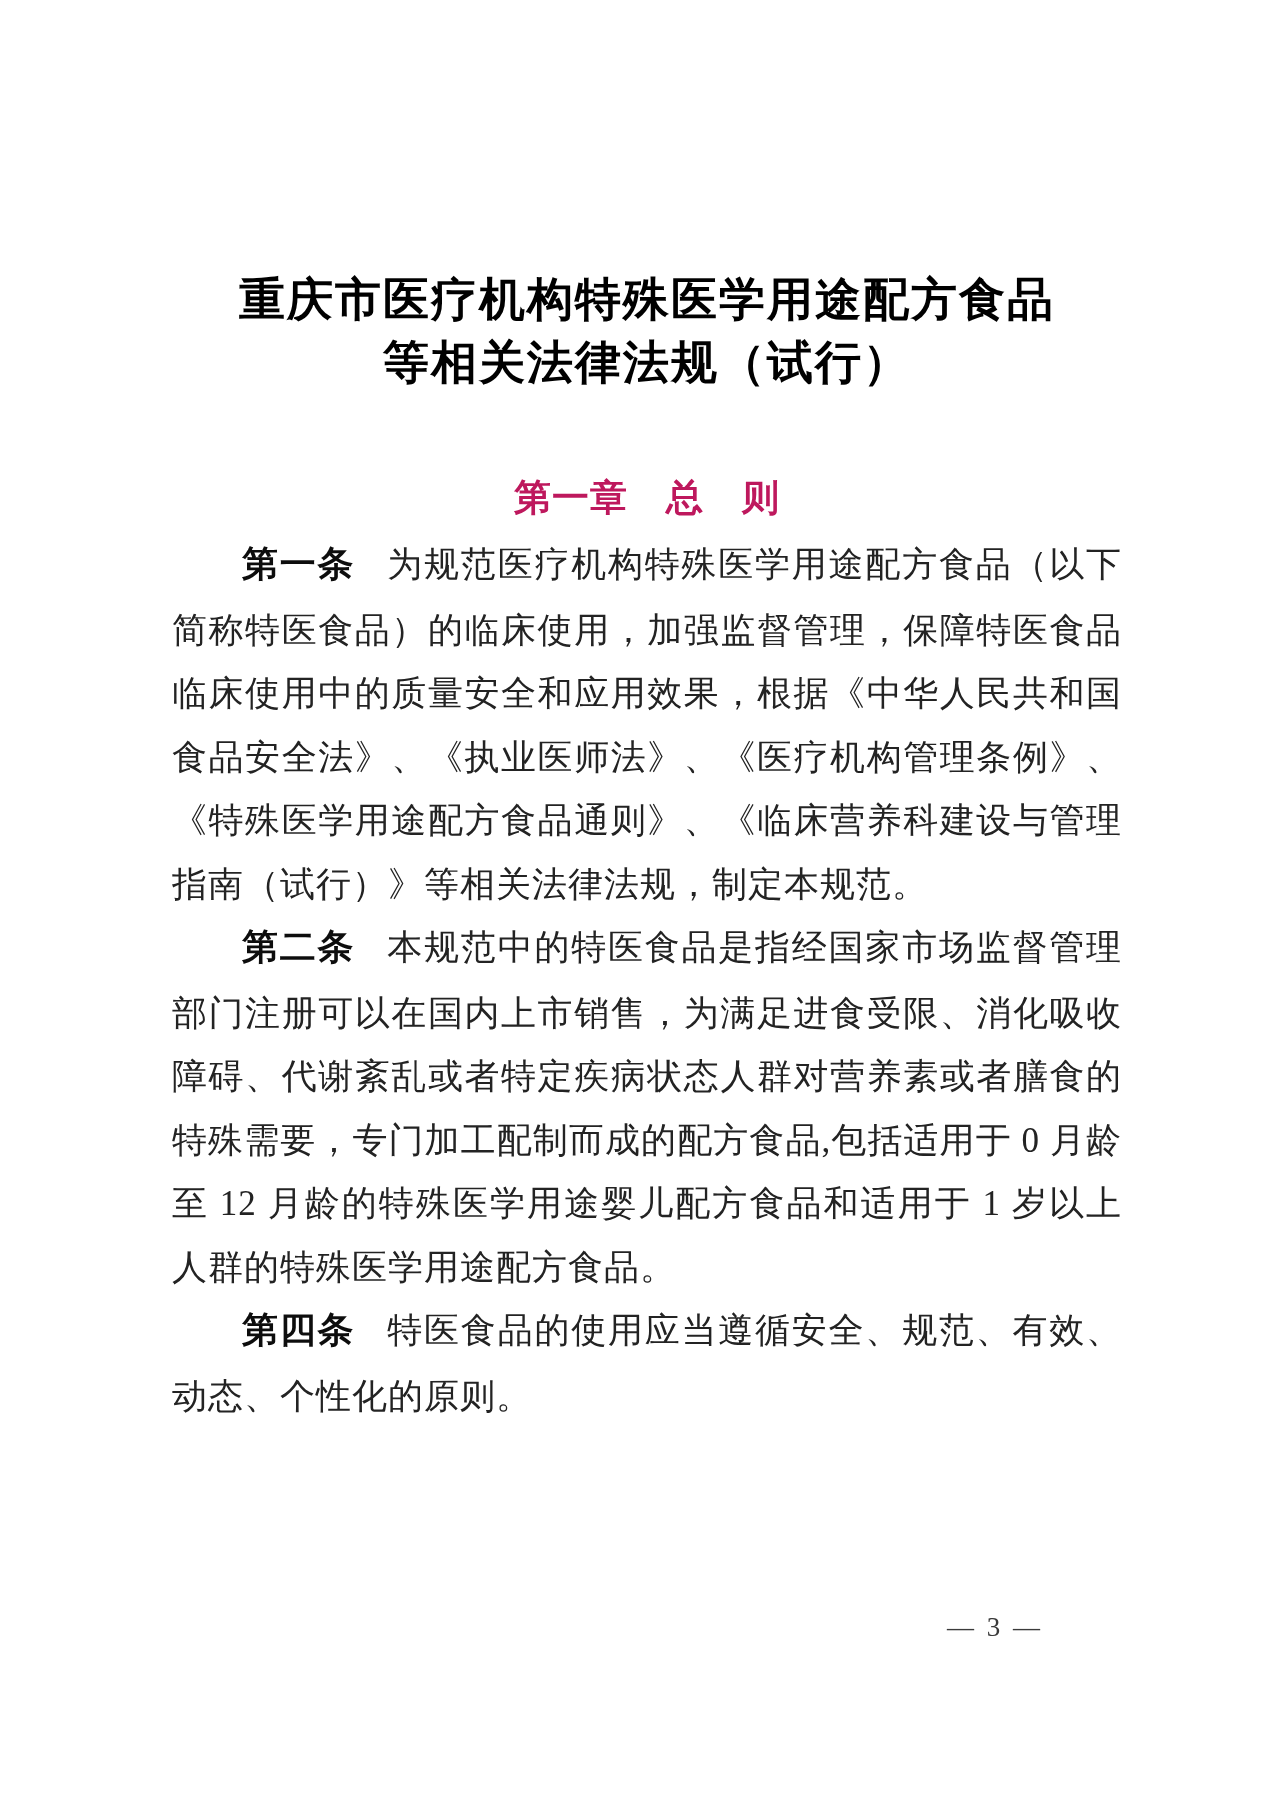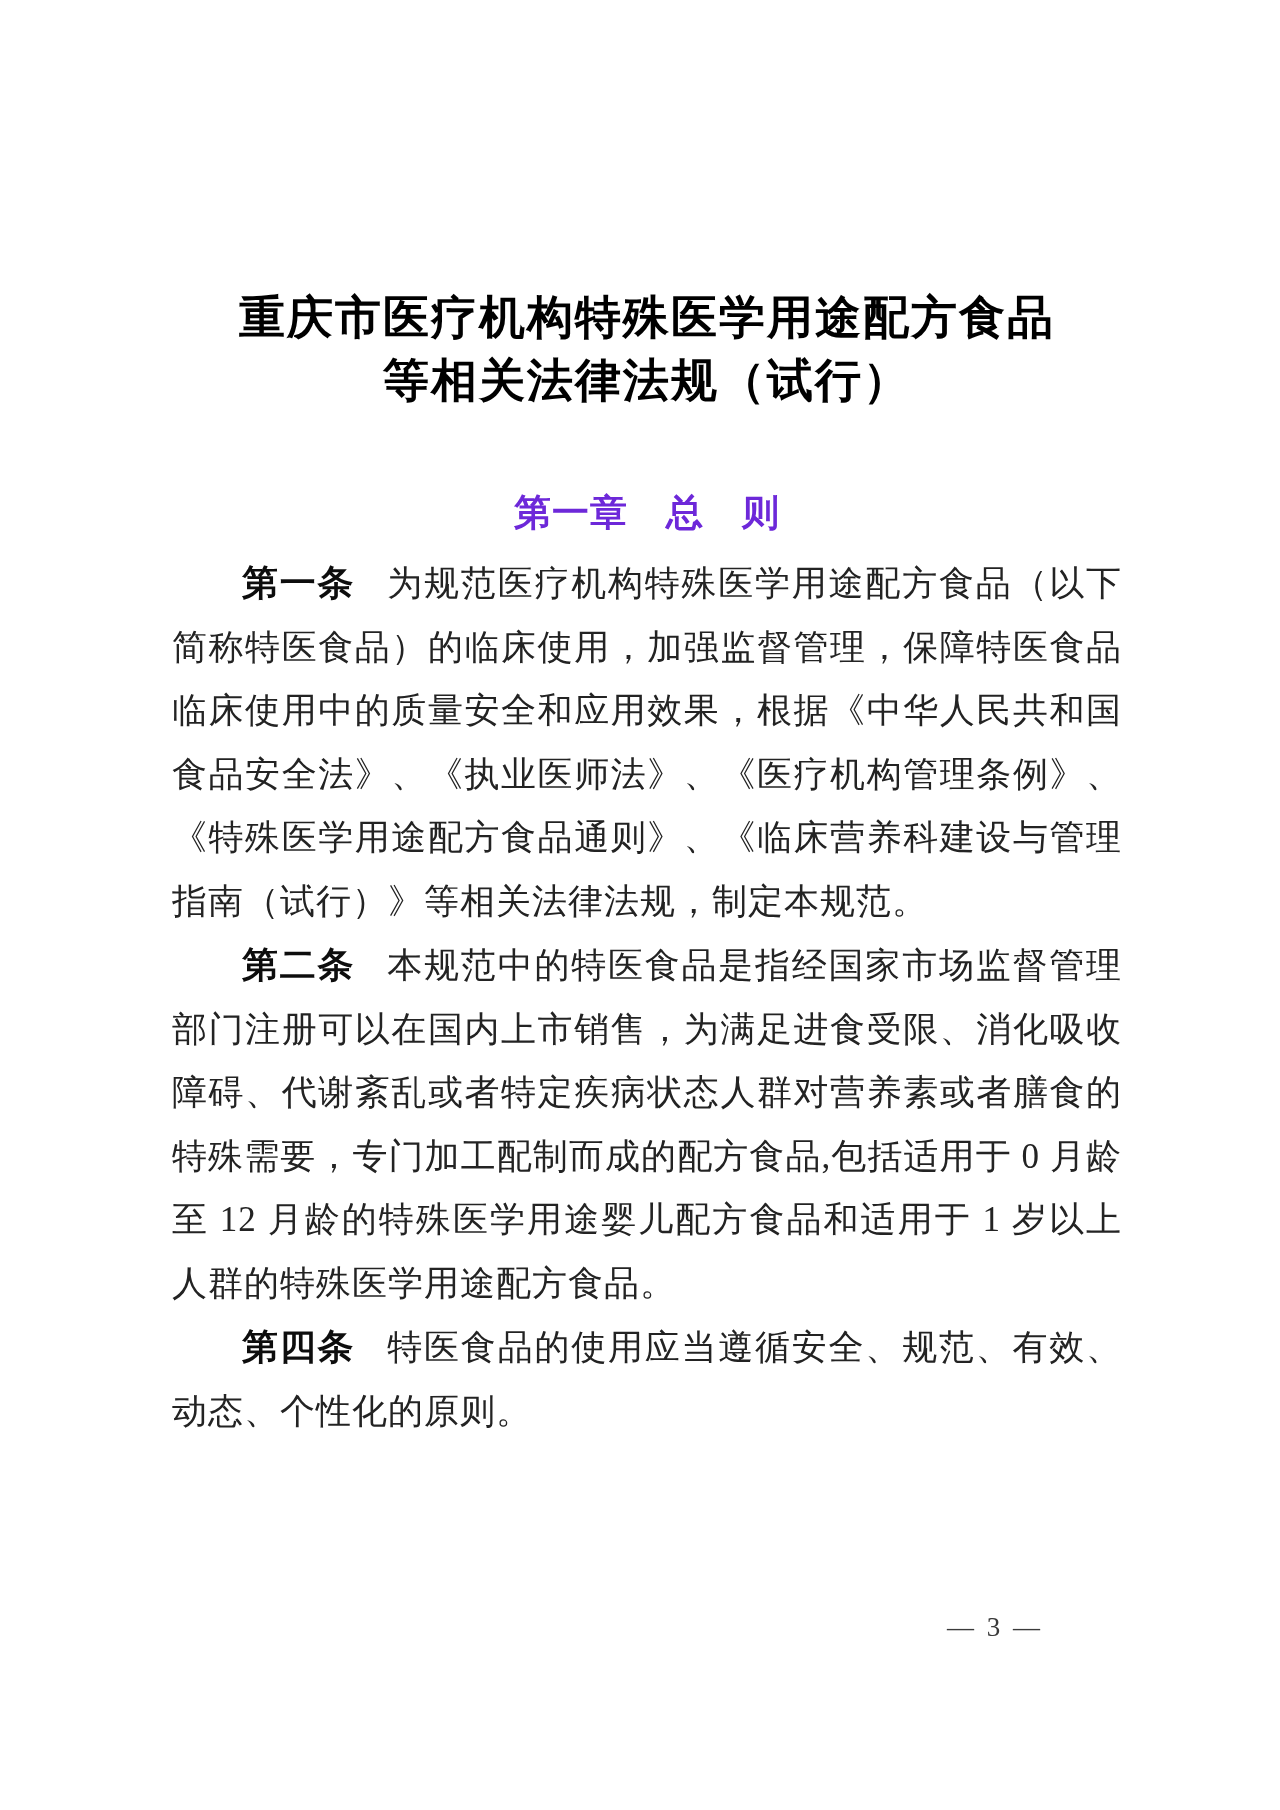--- a/index.html
+++ b/index.html
@@ -13,60 +13,60 @@
     height: 1810px;
     margin: 0 auto;
     background: #ffffff;
     overflow: hidden;
     font-family: "Liberation Serif", "DejaVu Serif", serif;
     color: #232323;
   }
   .content {
     position: absolute;
     left: 172px;
-    top: 286px;
+    top: 268px;
     width: 950px;
   }
   .doc-title {
     margin: 0;
     text-align: center;
     font-family: "Liberation Serif", "DejaVu Serif", serif;
     font-size: 46px;
     line-height: 63px;
     font-weight: 700;
     letter-spacing: 2px;
     color: #000000;
   }
   .title-line {
     display: block;
   }
   .chapter-heading {
     margin: 72px 0 0 0;
     text-align: center;
-    font-family: Liberation Mono, monospace;
+    font-family: Liberation Serif, serif;
     font-size: 37px;
     line-height: 63px;
     font-weight: 700;
     letter-spacing: 1px;
-    color: #6d28d9;
+    color: #be185d;
   }
   .body-text {
     margin-top: 4px;
     font-size: 35px;
     line-height: 63.5px;
     letter-spacing: 1px;
     text-align: justify;
   }
   .article {
     margin: 0;
     padding: 0;
     text-indent: 2em;
   }
   .article-label {
-    font-family: Liberation Sans, sans-serif;
+    font-family: Liberation Mono, monospace;
     font-weight: 700;
     font-size: 36px;
     color: #0d0d0d;
     margin-right: 32px;
   }
   .page-number {
     position: absolute;
     top: 1610px;
     right: 237px;
     font-size: 27px;

